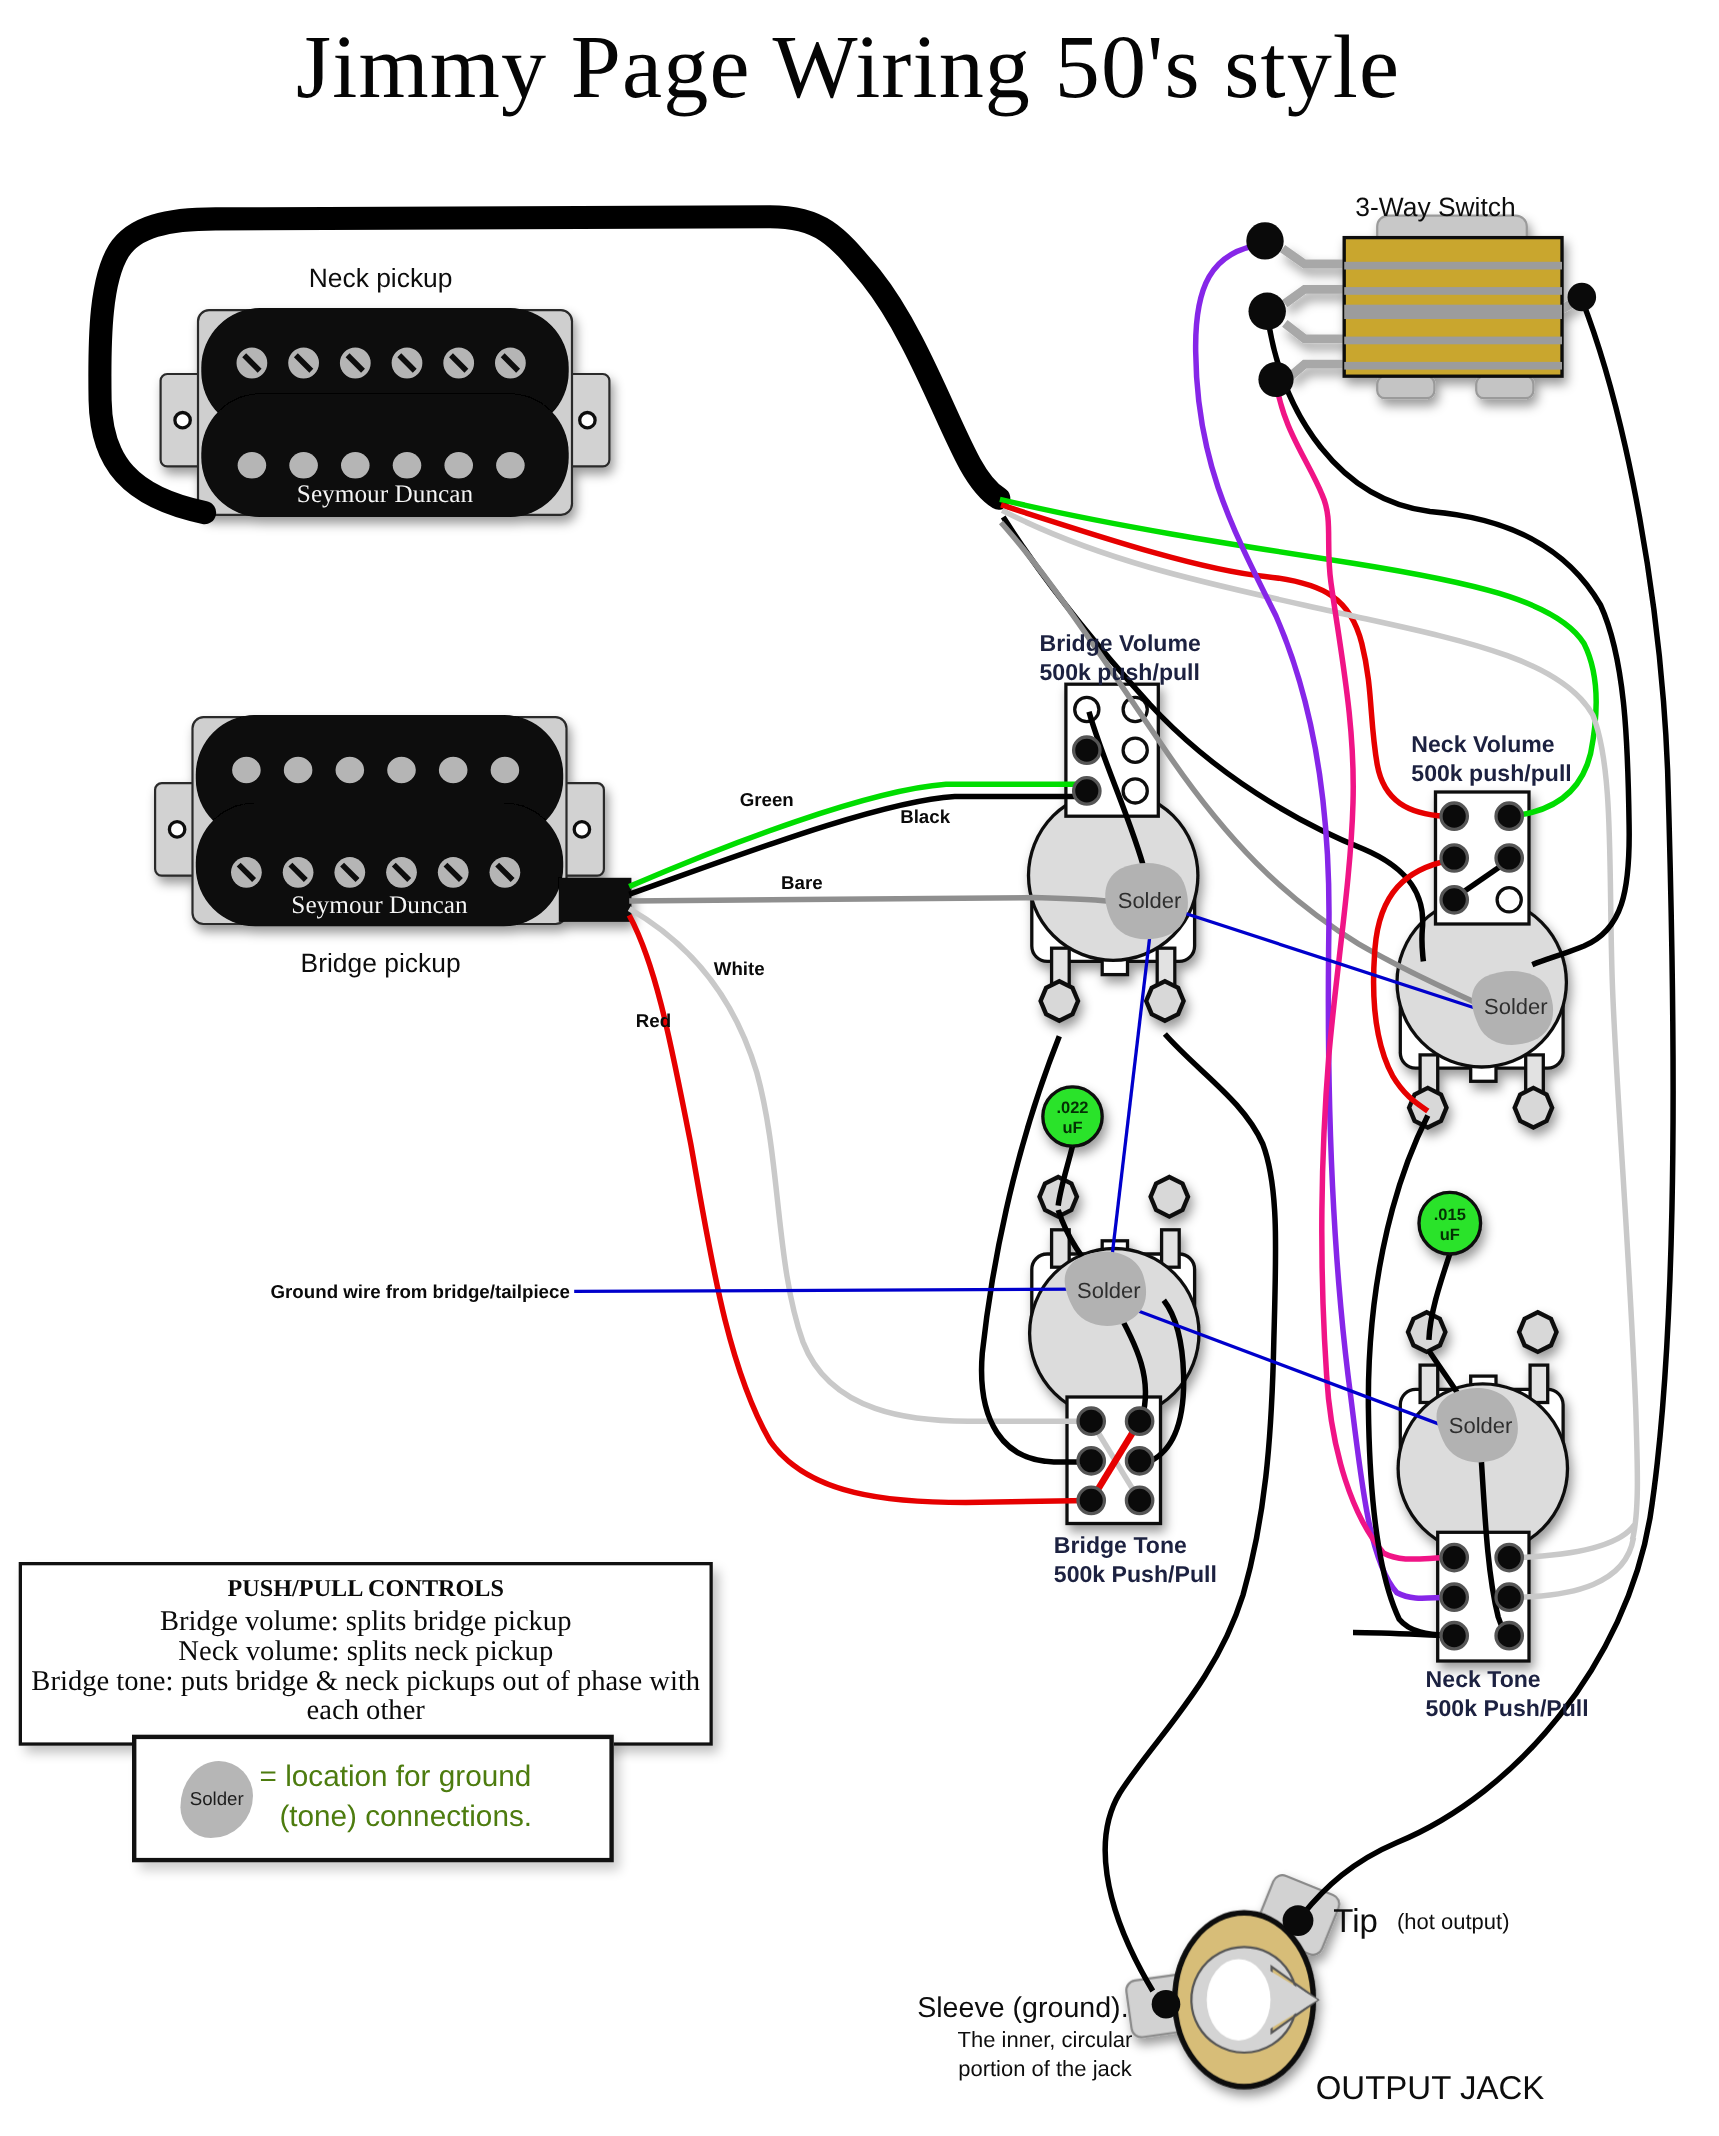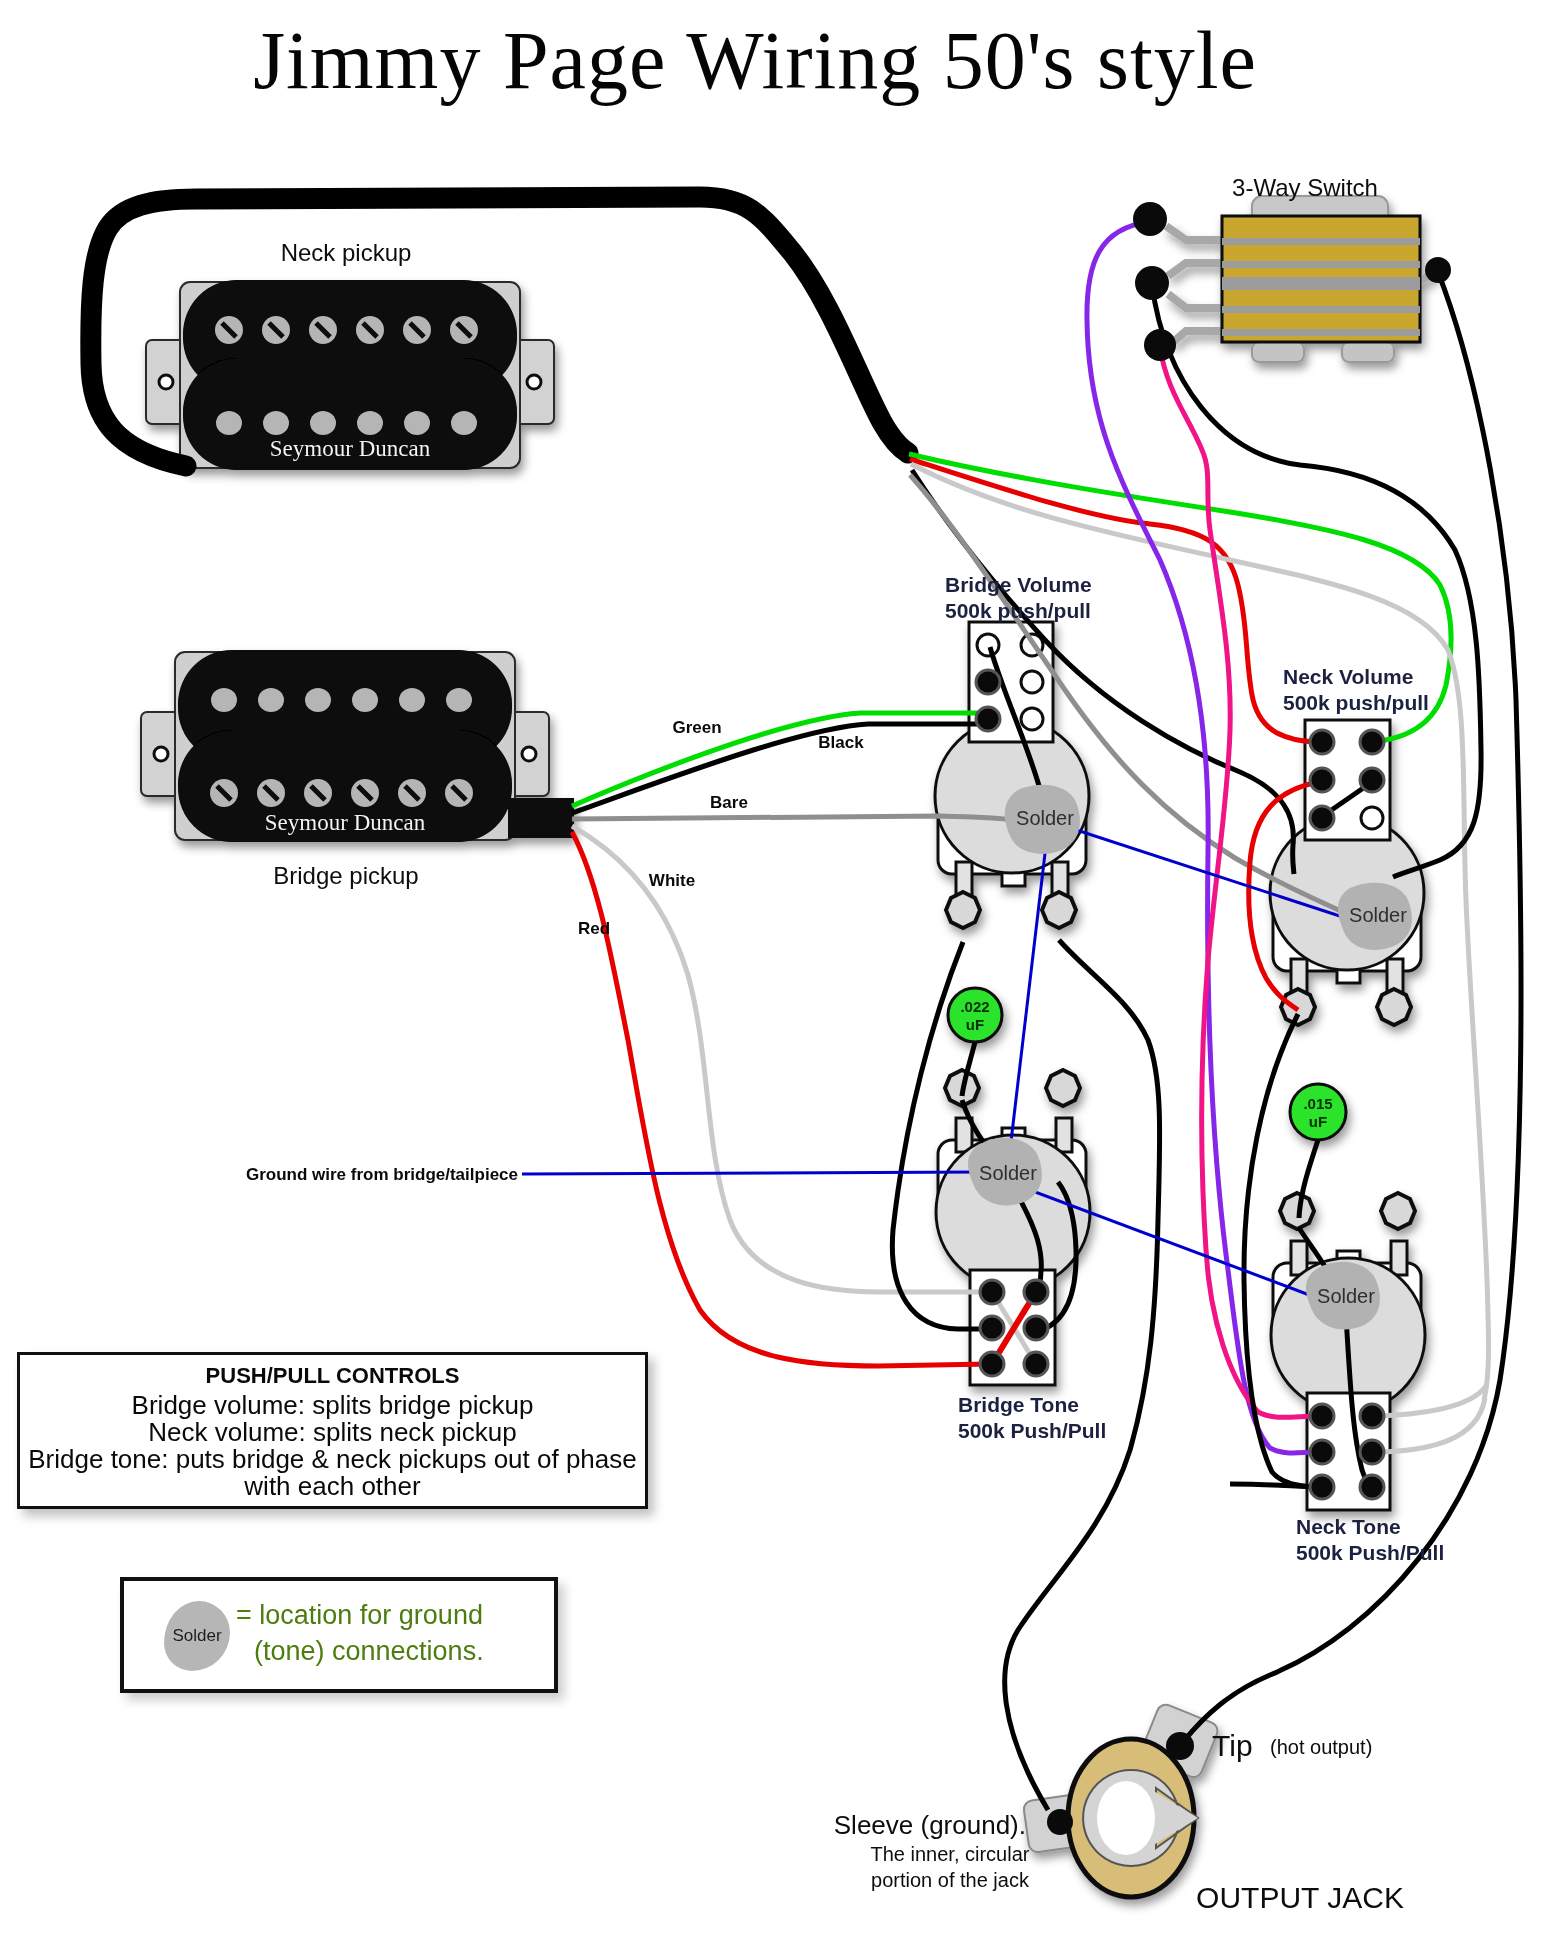--- a/index.html
+++ b/index.html
@@ -1,22 +1,22 @@
 <!DOCTYPE html>
 <html><head>
 <meta charset="utf-8">
 <style>
   html,body{margin:0;padding:0;background:#ffffff;}
   #stage{position:relative;width:1563px;height:1942px;background:#fff;overflow:hidden;
          font-family:"Liberation Sans",sans-serif;}
   #stage svg{position:absolute;left:0;top:0;}
-  .title{position:absolute;left:0;top:14px;width:1510px;text-align:center;
+  .title{position:absolute;left:16px;top:14px;width:1510px;text-align:center;
          font-family:"Liberation Serif",serif;font-size:82px;color:#050505;letter-spacing:1px;}
-  .infobox{position:absolute;left:17px;top:1352px;width:625px;border:3px solid #111;
-           background:#fff;text-align:center;padding:8px 0 6px 0;box-shadow:6px 7px 10px rgba(0,0,0,.25);}
+  .infobox{position:absolute;left:17px;top:1420px;width:625px;border:3px solid #111;
+           background:#fff;text-align:center;padding:8px 0 16px 0;box-shadow:6px 7px 10px rgba(0,0,0,.25);font-family:Liberation Serif, serif;}
   .infobox .ib-title{font-size:22px;font-weight:bold;color:#0a0a0a;margin-bottom:3px;}
   .infobox .ib-line{font-size:26px;color:#0a0a0a;line-height:27px;}
   .legendbox{position:absolute;left:120px;top:1577px;width:430px;height:108px;border:4px solid #111;
              background:#fff;box-shadow:6px 7px 10px rgba(0,0,0,.2);}
   .legendbox .blob{position:absolute;left:40px;top:20px;width:66px;height:70px;background:#b6b6b6;
              border-radius:53% 47% 58% 42% / 60% 45% 55% 40%;
              display:flex;align-items:center;justify-content:center;font-size:17px;color:#1d1d1d;}
   .legendbox .ltext{position:absolute;left:112px;top:16px;font-size:27px;color:#4d7c0f;line-height:36px;}
   .legendbox .ltext .l2{padding-left:18px;}
   text{font-family:"Liberation Sans",sans-serif;}

